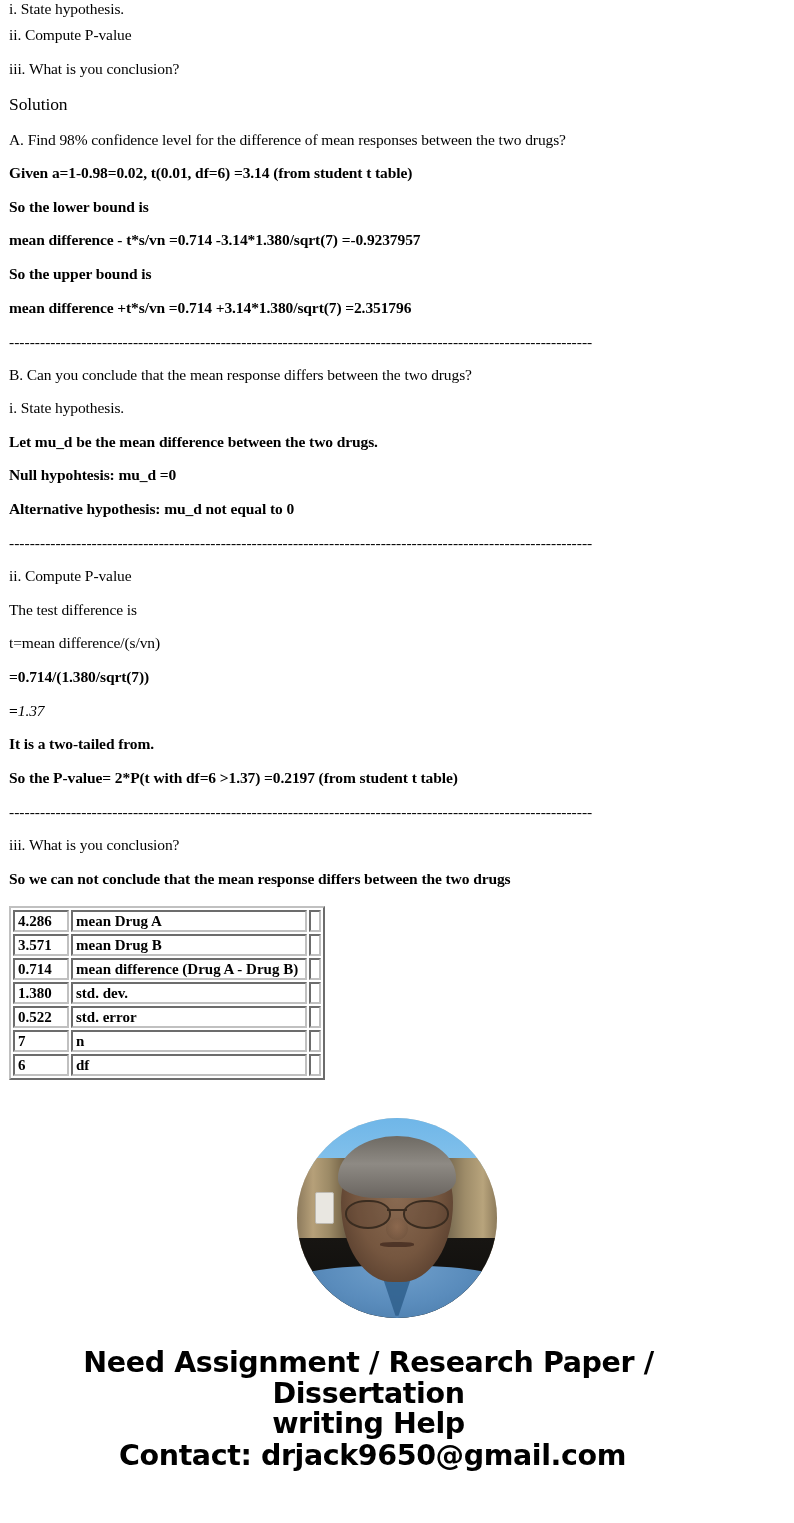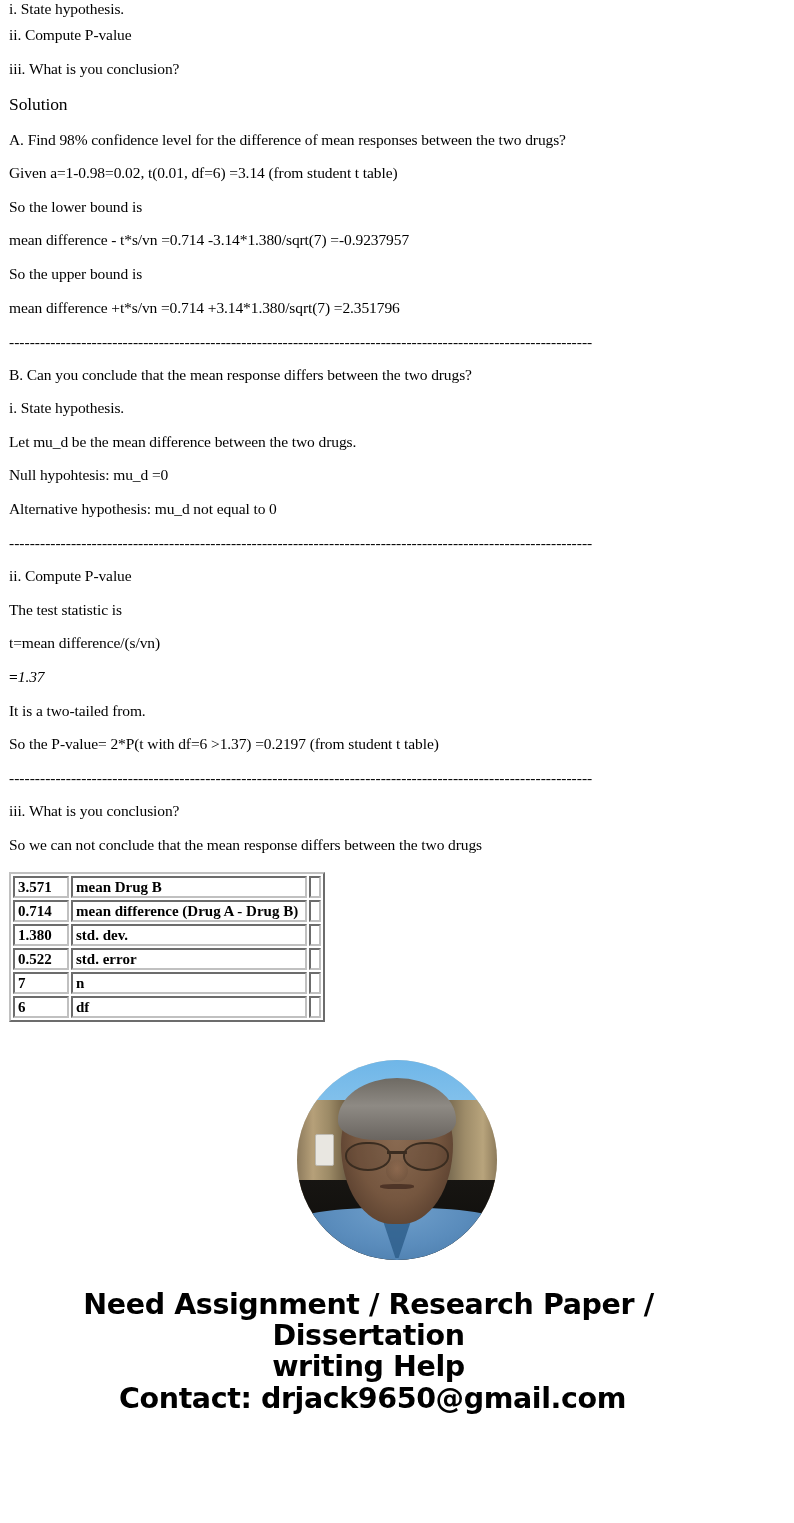--- a/index.html
+++ b/index.html
@@ -28,21 +28,21 @@
     font-size: 15.5px;
     line-height: 1.22;
     margin: 0;
     padding: 0;
     height: 33.6px;
     display: flex;
     align-items: center;
     white-space: nowrap;
     letter-spacing: -0.1px;
   }
-  .p.b { font-weight: normal; }
+  .p.b { font-weight: bold; }
   .p.first { height: 26px; align-items: flex-end; margin-top: -7px; }
 
   .heading {
     font-size: 17.5px;
     font-weight: normal;
     margin: 0;
     height: 37px;
     display: flex;
     align-items: center;
     letter-spacing: -0.1px;
@@ -224,37 +224,43 @@
 
   <p class="p">B. Can you conclude that the mean response differs between the two drugs?</p>
   <p class="p">i. State hypothesis.</p>
   <p class="p b">Let mu_d be the mean difference between the two drugs.</p>
   <p class="p b">Null hypohtesis: mu_d =0</p>
   <p class="p b">Alternative hypothesis: mu_d not equal to 0</p>
 
   <div class="rule">-----------------------------------------------------------------------------------------------------------------</div>
 
   <p class="p">ii. Compute P-value</p>
-  <p class="p">The test statistic is</p>
+  <p class="p">The test difference is</p>
   <p class="p">t=mean difference/(s/vn)</p>
+  <p class="p b">=0.714/(1.380/sqrt(7))</p>
   <p class="p mixed-eq">
       <b>=</b>
       <span class="reg">1.37</span>
     </p>
   <p class="p b">It is a two-tailed from.</p>
   <p class="p b">So the P-value= 2*P(t with df=6 &gt;1.37) =0.2197 (from student t table)</p>
 
   <div class="rule">-----------------------------------------------------------------------------------------------------------------</div>
 
   <p class="p">iii. What is you conclusion?</p>
   <p class="p b">So we can not conclude that the mean response differs between the two drugs</p>
 
   <div class="stats-table-wrap">
     <table class="stats">
       <tbody>
+          <tr>
+            <td class="c-val">4.286</td>
+            <td class="c-label">mean Drug A</td>
+            <td class="c-pad"></td>
+          </tr>
           <tr>
             <td class="c-val">3.571</td>
             <td class="c-label">mean Drug B</td>
             <td class="c-pad"></td>
           </tr>
           <tr>
             <td class="c-val">0.714</td>
             <td class="c-label">mean difference (Drug A - Drug B)</td>
             <td class="c-pad"></td>
           </tr>

